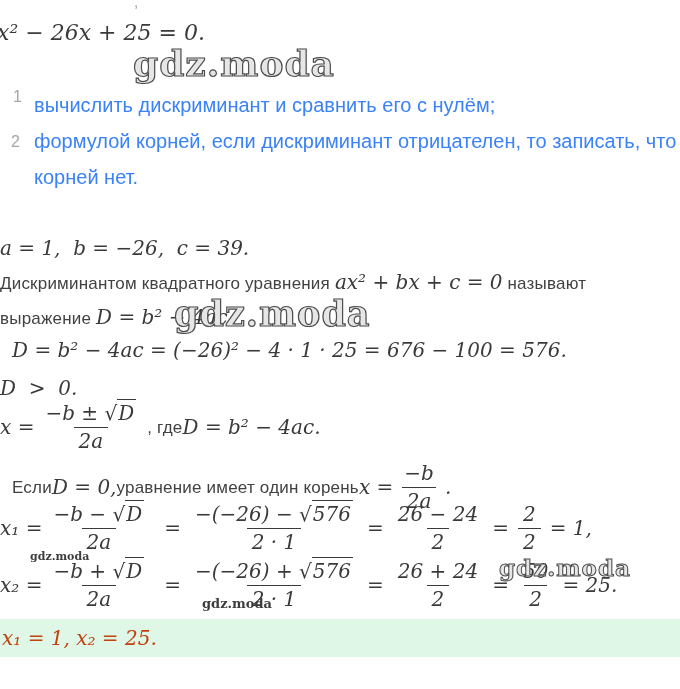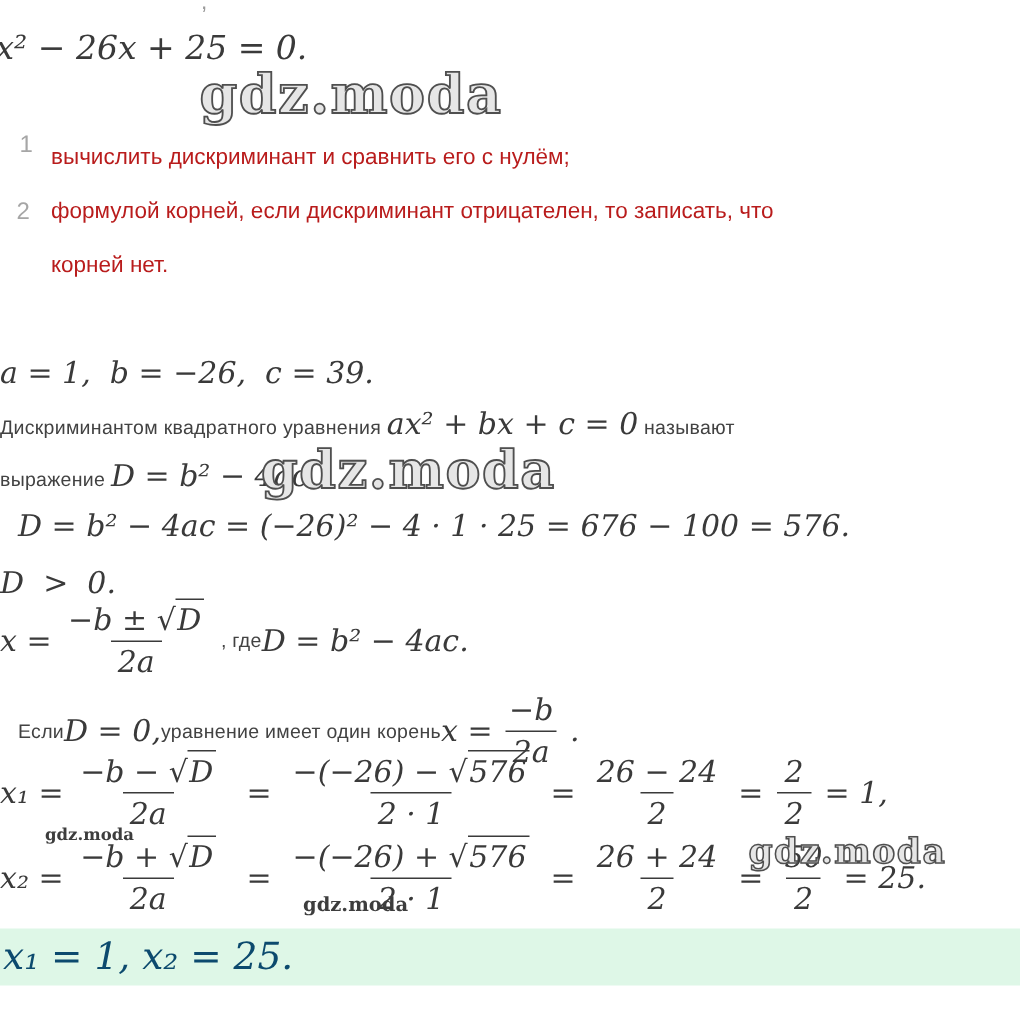--- a/index.html
+++ b/index.html
@@ -11,24 +11,24 @@
   
   .m {
     font-family:"DejaVu Serif", serif; font-style:italic; color:#3a3a3a;
     line-height:1.15; white-space:nowrap;
   }
   .sans { font-family:"Liberation Sans", sans-serif; font-style:normal;
     color:#424242; letter-spacing:.2px; }
   .pre { white-space:pre; }
   .sz20 { font-size:20px; }
   .sz22 { font-size:22px; }
-  .sz17 { font-size:13px; }
+  .sz17 { font-size:17px; }
   
   .stepnum { color:#a6a6a6; font-size:16px; }
-  .steptext { font-size:15px; line-height:36px; color:#b91c1c; }
+  .steptext { font-size:20px; line-height:36px; color:#3b82f6; }
   
   .mrow { display:flex; align-items:center; }
   .frac { display:inline-flex; flex-direction:column; align-items:center;
     text-align:center; vertical-align:middle; }
   .frac .num { display:block; padding:0 5px 2px 5px; }
   .frac .den { display:block; border-top:1.5px solid #3a3a3a; padding:2px 5px 0 5px;text-align:center; }
   .sqrt { white-space:nowrap; }
   .sqrt .rsign { font-style:normal; }
   .sqrt .rad { border-top:1.5px solid #3a3a3a; padding:1px 2px 0 1px; }
   .gap { margin:0 9px; }
@@ -41,21 +41,21 @@
   }
   .wm-solid {
     position:absolute; font-family:"DejaVu Serif", serif; font-weight:700;
     color:#3d3d3d; white-space:nowrap; z-index:6; letter-spacing:0;
   }
   
   #answer-band {
     position:absolute; left:0; top:619px; width:680px; height:38px;
     background:#def7e7; display:flex; align-items:center; z-index:4;
   }
-  #answer-band .m { color:#0c4a6e; font-size:25px; }
+  #answer-band .m { color:#c2410c; font-size:20px; }
   .artifact { color:#9a9a9a; font-size:15px; }
 </style>
 </head>
 <body>
 
 <div id="page">
 
   <span class="abs artifact" style="left:134px; top:-7px;">,</span>
 
   <div class="abs m sz22" style="left:-3px; top:20px;">x² − 26x + 25 = 0.</div>

